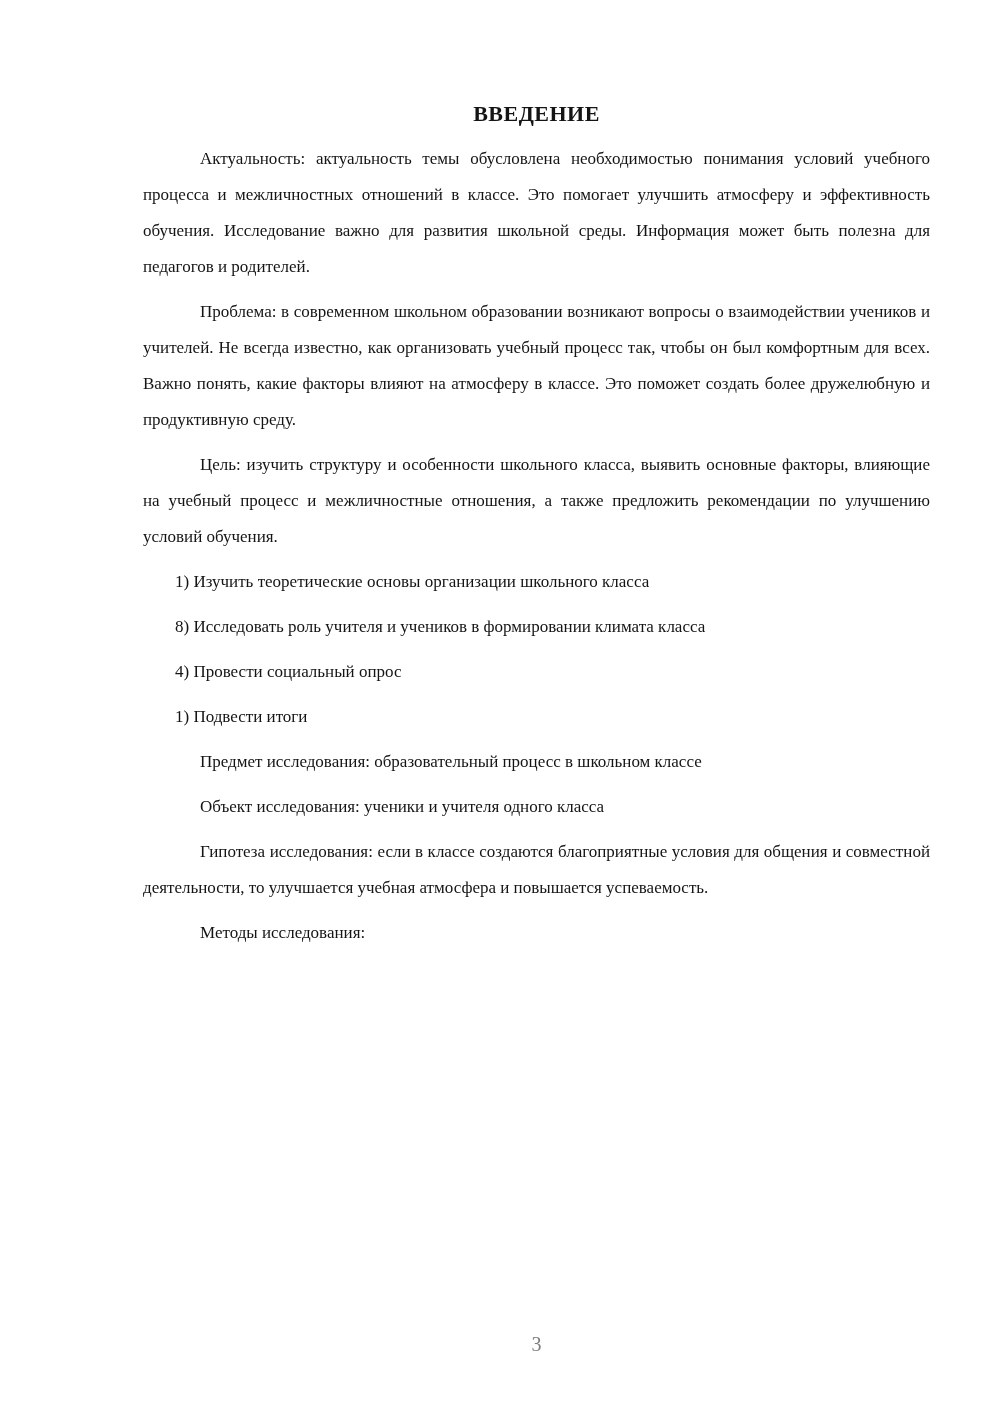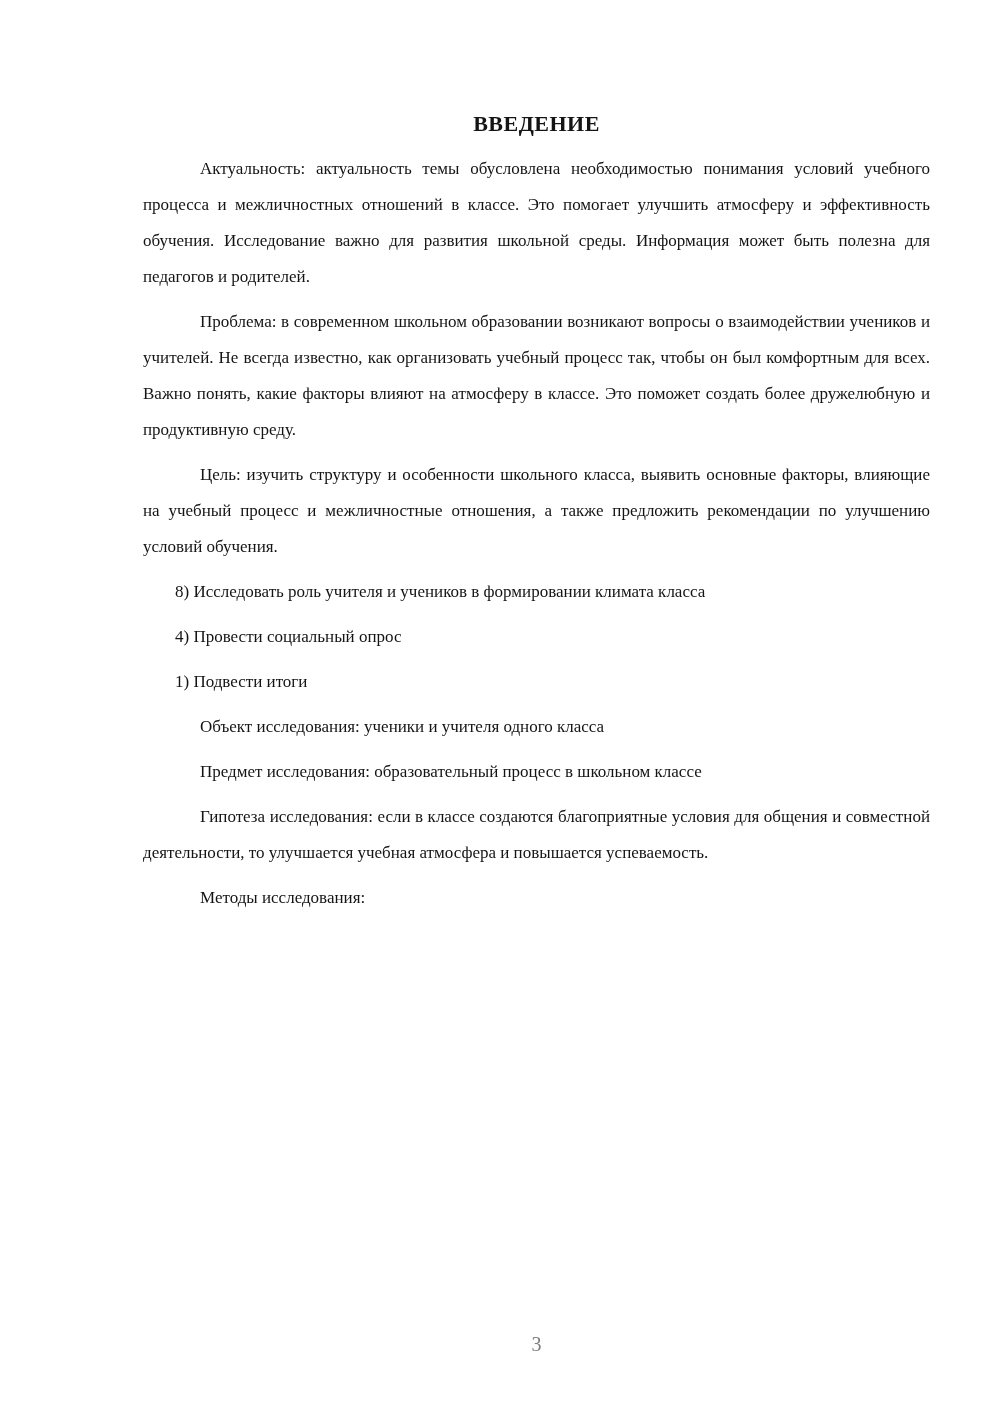--- a/index.html
+++ b/index.html
@@ -12,21 +12,21 @@
     width: 1000px;
     height: 1414px;
     background: #ffffff;
     font-family: "Liberation Serif", "DejaVu Serif", serif;
     color: #141414;
     overflow: hidden;
   }
   .content {
     position: absolute;
     left: 143px;
-    top: 106px;
+    top: 96px;
     width: 787px;
   }
   .doc-title {
     margin: 0;
     font-size: 22px;
     line-height: 36px;
     font-weight: 700;
     text-align: center;
     letter-spacing: 0.5px;
   }
@@ -58,31 +58,32 @@
   <div class="content">
     <h1 class="doc-title">ВВЕДЕНИЕ</h1>
 
     <p class="para">Актуальность: актуальность темы обусловлена необходимостью понимания условий учебного процесса и межличностных отношений в классе. Это помогает улучшить атмосферу и эффективность обучения. Исследование важно для развития школьной среды. Информация может быть полезна для педагогов и родителей.</p>
 
     <p class="para">Проблема: в современном школьном образовании возникают вопросы о взаимодействии учеников и учителей. Не всегда известно, как организовать учебный процесс так, чтобы он был комфортным для всех. Важно понять, какие факторы влияют на атмосферу в классе. Это поможет создать более дружелюбную и продуктивную среду.</p>
 
     <p class="para">Цель: изучить структуру и особенности школьного класса, выявить основные факторы, влияющие на учебный процесс и межличностные отношения, а также предложить рекомендации по улучшению условий обучения.</p>
 
 
+    <p class="para list-item">1) Изучить теоретические основы организации школьного класса</p>
 
 
     <p class="para list-item">8) Исследовать роль учителя и учеников в формировании климата класса</p>
 
     <p class="para list-item">4) Провести социальный опрос</p>
 
     <p class="para list-item">1) Подвести итоги</p>
 
+    <p class="para">Предмет исследования: образовательный процесс в школьном классе</p>
+
     <p class="para">Объект исследования: ученики и учителя одного класса</p>
-
-    <p class="para">Предмет исследования: образовательный процесс в школьном классе</p>
 
     <p class="para">Гипотеза исследования: если в классе создаются благоприятные условия для общения и совместной деятельности, то улучшается учебная атмосфера и повышается успеваемость.</p>
 
     <p class="para">Методы исследования:</p>
   </div>
 
   <div class="page-num">3</div>
 </div>
 
 </body></html>

